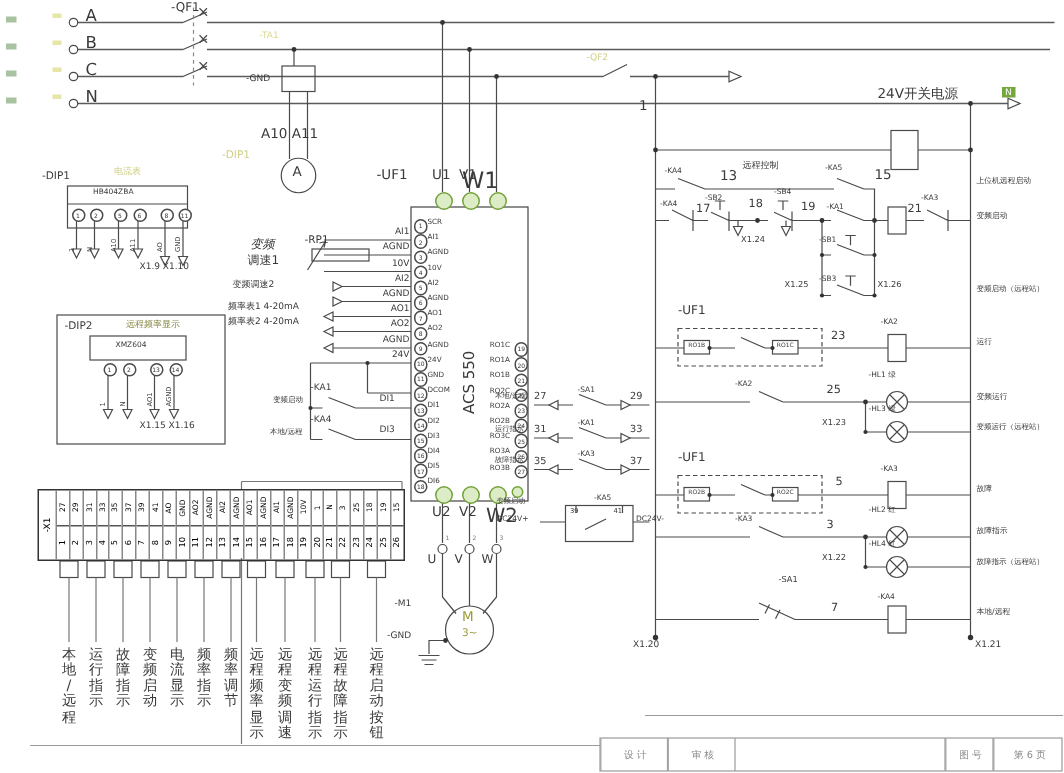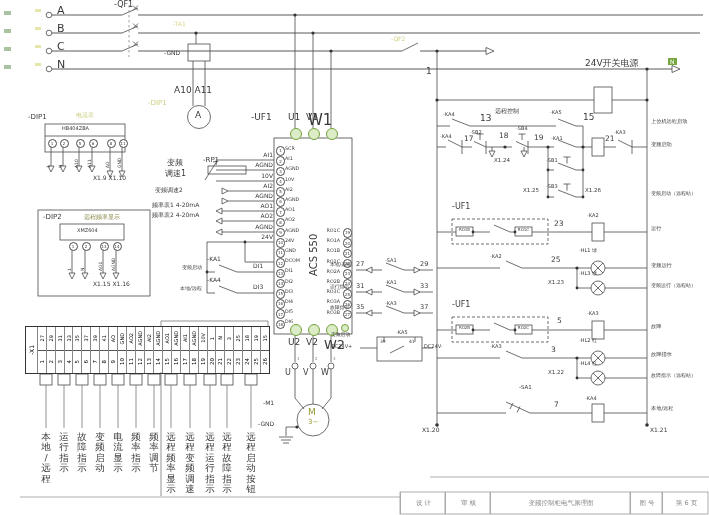--- a/index.html
+++ b/index.html
@@ -530,21 +530,20 @@
 指
 示</div>
       <div class="vcol" style="left: 244px; top: 432px; width: 14px; font-size: 9.5px; line-height: 1.1;">远
 程
 启
 动
 按
 钮</div>
       <div class="tcell" style="left: 400px; top: 492px; width: 45px; height: 22px; font-size: 6.5px;">设 计</div>
       <div class="tcell" style="left: 445px; top: 492px; width: 45px; height: 22px; font-size: 6.5px;">审 核</div>
-      <div class="tcell" style="left: 490px; top: 492px; width: 140px; height: 22px; font-size: 6.5px;">变频控制柜电气原理图</div>
       <div class="tcell" style="left: 630px; top: 492px; width: 32px; height: 22px; font-size: 6.5px;">图 号</div>
       <div class="tcell" style="left: 662px; top: 492px; width: 47px; height: 22px; font-size: 6.5px;">第 6 页</div>
     </div>
 
   <div id="labels">
       <span class="lbl" style="left: 57px; top: 5px; font-size: 11px;">A</span>
       <span class="lbl" style="left: 57px; top: 23px; font-size: 11px;">B</span>
       <span class="lbl" style="left: 57px; top: 41px; font-size: 11px;">C</span>
       <span class="lbl" style="left: 57px; top: 59px; font-size: 11px;">N</span>
       <span class="lbl" style="left: 114px; top: 1px; font-size: 8px;">-QF1</span>
@@ -565,21 +564,21 @@
       <span class="lbl" style="left: 77px; top: 228px; font-size: 5px;">XMZ604</span>
       <span class="lbl" style="left: 93px; top: 281px; font-size: 6px;">X1.15 X1.16</span>
       <span class="lbl" style="left: 251px; top: 113px; font-size: 9px;">-UF1</span>
       <span class="lbl" style="left: 288px; top: 113px; font-size: 9px;">U1</span>
       <span class="lbl" style="left: 306px; top: 113px; font-size: 9px;">V1</span>
       <span class="lbl" style="left: 308px; top: 113px; font-size: 15px;">W1</span>
       <span class="lbl" style="left: 288px; top: 338px; font-size: 9px;">U2</span>
       <span class="lbl" style="left: 306px; top: 338px; font-size: 9px;">V2</span>
       <span class="lbl" style="left: 324px; top: 338px; font-size: 13px;">W2</span>
       <span class="lbl" style="left: 203px; top: 157px; font-size: 7px;">-RP1</span>
-      <span class="lbl" style="left: 167px; top: 159px; font-size: 8px;">变频</span>
+      <span class="lbl" style="left: 167px; top: 159px; font-size: 8px; font-style: italic;">变频</span>
       <span class="lbl" style="left: 165px; top: 170px; font-size: 8px;">调速1</span>
       <span class="lbl" style="left: 155px; top: 187px; font-size: 6px;">变频调速2</span>
       <span class="lbl" style="left: 152px; top: 202px; font-size: 6px;">频率表1 4-20mA</span>
       <span class="lbl" style="left: 152px; top: 212px; font-size: 6px;">频率表2 4-20mA</span>
       <span class="lbl" style="left: 247px; top: 152px; font-size: 6px; width: 26px; text-align: right;">AI1</span>
       <span class="lbl" style="left: 247px; top: 162px; font-size: 6px; width: 26px; text-align: right;">AGND</span>
       <span class="lbl" style="left: 247px; top: 173px; font-size: 6px; width: 26px; text-align: right;">10V</span>
       <span class="lbl" style="left: 247px; top: 183px; font-size: 6px; width: 26px; text-align: right;">AI2</span>
       <span class="lbl" style="left: 247px; top: 193px; font-size: 6px; width: 26px; text-align: right;">AGND</span>
       <span class="lbl" style="left: 247px; top: 203px; font-size: 6px; width: 26px; text-align: right;">AO1</span>

